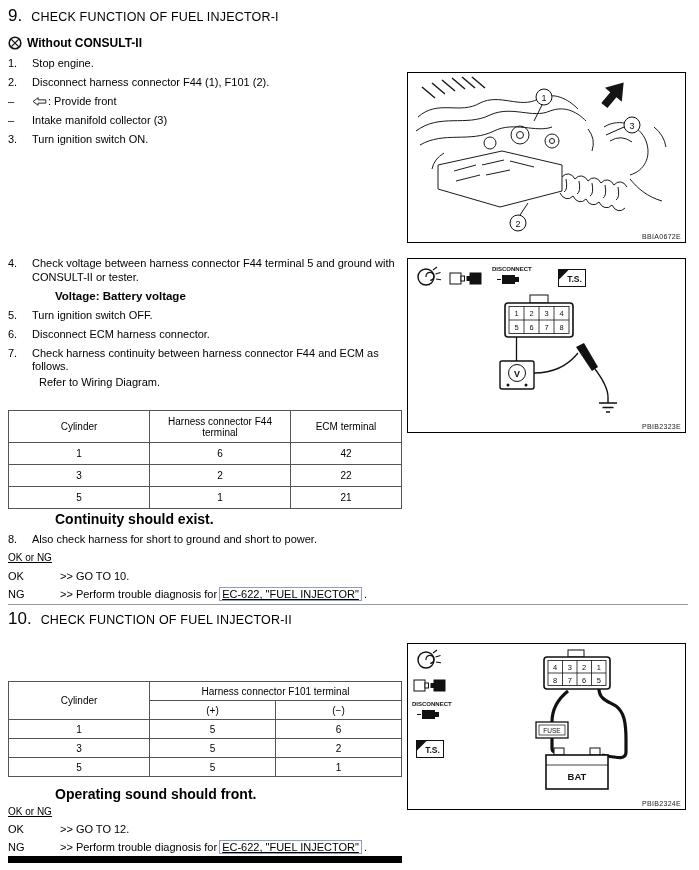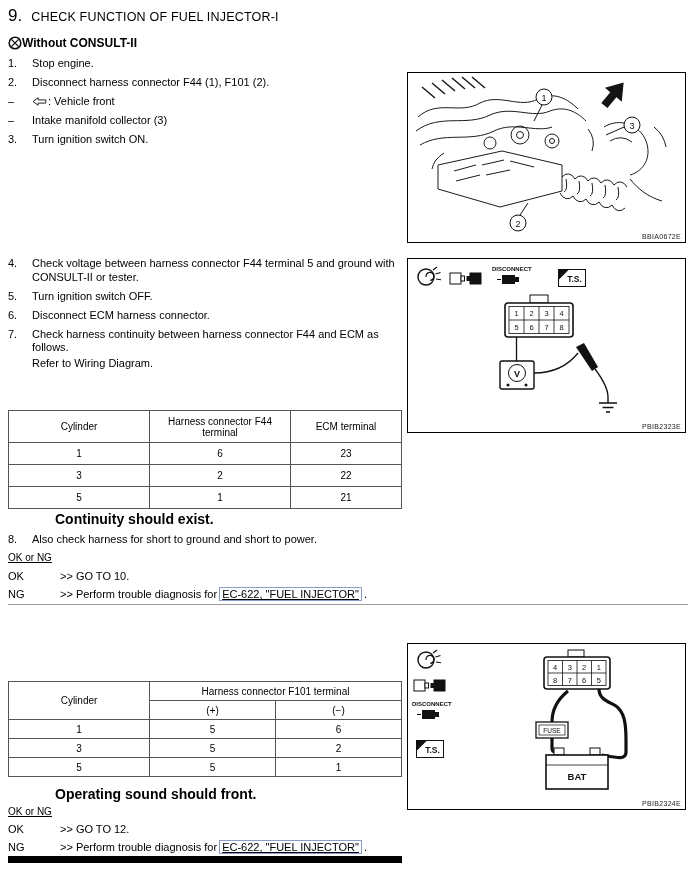--- a/index.html
+++ b/index.html
@@ -3,29 +3,29 @@
 <meta charset="utf-8">
 <style>
   html,body{margin:0;padding:0}
   body{background:#fff;font-family:"Liberation Sans",sans-serif;color:#000}
   .page{position:relative;width:699px;height:870px;background:#fff;overflow:hidden}
 
   .sec-head{position:absolute;left:8px;display:flex;align-items:baseline;gap:9px;white-space:nowrap}
   .sec-num{font-size:17px;font-weight:normal}
   .sec-title{font-size:12.5px;font-weight:normal;letter-spacing:.2px}
 
-  .subhead{position:absolute;left:8px;display:flex;align-items:flex-start;font-size:12px;font-weight:bold}
+  .subhead{position:absolute;left:8px;display:flex;align-items:flex-start;gap:5px;font-size:12px;font-weight:bold}
 
   .steps{position:absolute;font-size:11px}
   .step{display:flex;margin-bottom:5.5px;line-height:13.5px}
   .step .m{flex:0 0 24px}
   .step .t{flex:1}
   .vf-icon{vertical-align:-1px;margin-right:1px}
   .spec-inline{font-weight:bold;font-size:11.5px;margin:5px 0 7px 47px}
-  .note-line{margin-left:24px;line-height:13.5px}
+  .note-line{margin-left:31px;line-height:13.5px}
 
   .fig{position:absolute;border:1.3px solid #000;background:#fff;box-sizing:border-box}
   .fig svg{display:block}
   .fig-caption{position:absolute;right:4px;bottom:2px;font-size:7px;color:#222;letter-spacing:.3px}
 
   .spec-strong{position:absolute;font-size:14px;font-weight:bold;white-space:nowrap}
   .okng{position:absolute;font-size:10px;text-decoration:underline;white-space:nowrap}
   .result-line{position:absolute;font-size:11px;display:flex;white-space:nowrap}
   .res-label{flex:0 0 52px}
   .doc-link{color:#000;text-decoration:underline;border:1px solid #8f9cc9;padding:0 2px;margin:0 2px}
@@ -93,21 +93,21 @@
       <span class="t">Stop engine.</span>
     </div>
     <div class="step">
       <span class="m">2.</span>
       <span class="t">Disconnect harness connector F44 (1), F101 (2).</span>
     </div>
     <div class="step">
       <span class="m">–</span>
       <span class="t"><svg class="vf-icon" width="15" height="9" viewBox="0 0 16 10">
             <path d="M15,3.2 H6.5 V.8 L.8,5 L6.5,9.2 V6.8 H15 Z" fill="#fff" stroke="#111" stroke-width="1"></path>
-          </svg><span>: Vehicle front</span></span>
+          </svg><span>: Provide front</span></span>
     </div>
     <div class="step">
       <span class="m">–</span>
       <span class="t">Intake manifold collector (3)</span>
     </div>
     <div class="step">
       <span class="m">3.</span>
       <span class="t">Turn ignition switch ON.</span>
     </div>
   </div>
@@ -156,20 +156,21 @@
       </g>
     </svg>
     <div class="fig-caption">BBIA0672E</div>
   </div>
 
   <div class="steps" style="left:8px;top:257px;width:398px">
     <div class="step">
       <span class="m">4.</span>
       <span class="t">Check voltage between harness connector F44 terminal 5 and ground with CONSULT-II or tester.</span>
     </div>
+    <div class="spec-inline">Voltage: Battery voltage</div>
     <div class="step">
       <span class="m">5.</span>
       <span class="t">Turn ignition switch OFF.</span>
     </div>
     <div class="step">
       <span class="m">6.</span>
       <span class="t">Disconnect ECM harness connector.</span>
     </div>
     <div class="step" style="margin-bottom:2px">
       <span class="m">7.</span>
@@ -228,21 +229,21 @@
       <tr>
         <th>Cylinder</th>
         <th>Harness connector F44 terminal</th>
         <th>ECM terminal</th>
       </tr>
     </thead>
     <tbody>
       <tr>
         <td>1</td>
         <td>6</td>
-        <td>23</td>
+        <td>42</td>
       </tr>
       <tr>
         <td>3</td>
         <td>2</td>
         <td>22</td>
       </tr>
       <tr>
         <td>5</td>
         <td>1</td>
         <td>21</td>
@@ -267,20 +268,24 @@
   </div>
   <div class="result-line" style="left:8px;top:588px;width:520px">
     <span class="res-label">NG</span>
     <span>
       <span>&gt;&gt; Perform trouble diagnosis for</span><a href="#" class="doc-link">EC-622, "FUEL INJECTOR"</a><span>.</span>
     </span>
   </div>
 
   <div class="divider"></div>
 
+  <div class="sec-head" style="top:609px">
+    <span class="sec-num">10.</span>
+    <span class="sec-title">CHECK FUNCTION OF FUEL INJECTOR-II</span>
+  </div>
 
 
   <div class="fig" style="left:407px;top:643px;width:279px;height:167px">
     <svg width="276" height="164" viewBox="0 0 276 164">
       <use href="#ic-horn" x="8" y="4"></use>
       <use href="#ic-connpair" x="6" y="34"></use>
       <use href="#ic-disconnect" x="4" y="56"></use>
       <use href="#ic-ts" x="8" y="96"></use>
       <g>
         <rect x="160" y="6" width="16" height="7" fill="#fff" stroke="#111"></rect>

